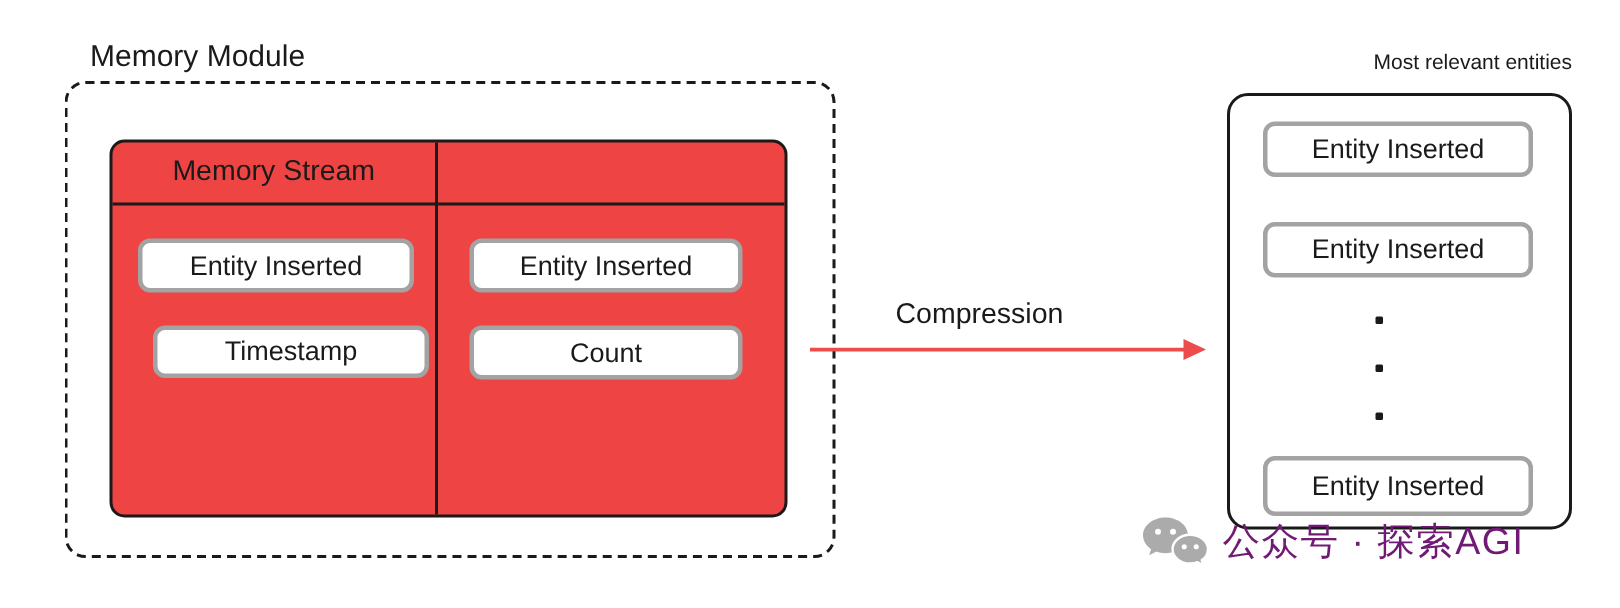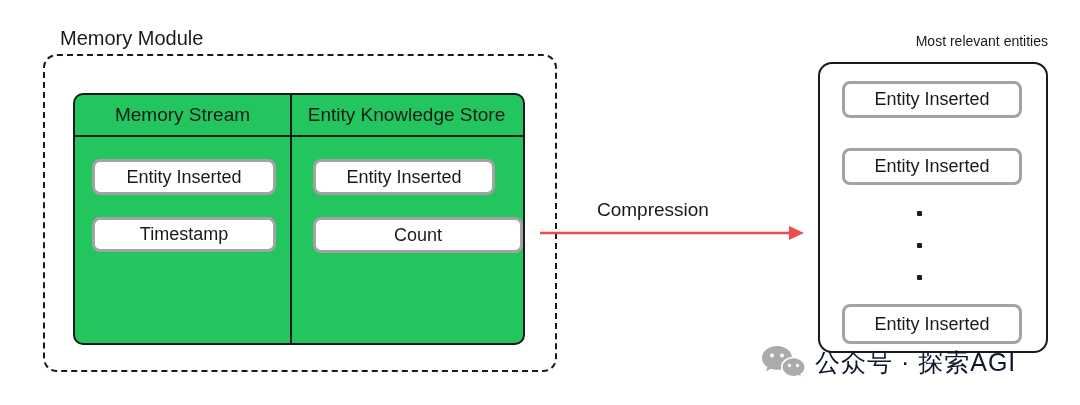--- a/index.html
+++ b/index.html
@@ -13,42 +13,42 @@
   .abs { position: absolute; }
 
   
   .module-title { left: 60px; top: 27px; font-size: 20px; }
   .dashed-box {
     left: 43px; top: 54px; width: 514px; height: 318px;
     border: 2px dashed #1a1a1a; border-radius: 14px;
   }
   .table {
     left: 73px; top: 93px; width: 452px; height: 252px;
-    border: 2px solid #1a1a1a; border-radius: 10px; background: #22c55e;
+    border: 2px solid #1a1a1a; border-radius: 10px; background: #ef4444;
   }
   .col-divider { left: 215px; top: 0; bottom: 0; width: 2px; background: #1a1a1a; }
   .header-row {
     left: 0; right: 0; top: 0; height: 42px;
     border-bottom: 2px solid #1a1a1a;
     display: flex;
   }
   .header-cell { display: flex; align-items: center; justify-content: center; font-size: 19px; }
   .header-cell.left  { width: 215px; }
   .header-cell.right { flex: 1; }
 
   .chip {
     position: absolute;
     border: 3px solid #a3a3a3; border-radius: 8px; background: #fff;
     display: flex; align-items: center; justify-content: center;
     font-size: 18px; white-space: nowrap;
   }
   .chip.l1 { left: 17px;  top: 64px;  width: 184px; height: 36px; }
-  .chip.l2 { left: 17px;  top: 122px; width: 184px; height: 35px; }
+  .chip.l2 { left: 27px;  top: 122px; width: 184px; height: 35px; }
   .chip.r1 { left: 238px; top: 64px;  width: 182px; height: 36px; }
-  .chip.r2 { left: 238px; top: 122px; width: 210px; height: 36px; }
+  .chip.r2 { left: 238px; top: 122px; width: 182px; height: 36px; }
   .chip.r3 { left: 236px; top: 176px; width: 186px; height: 36px; }
 
   
   .compression-label { left: 597px; top: 199px; width: 180px; text-align: left; font-size: 19px; }
   .arrow-svg { left: 535px; top: 219px; }
 
   
   .output-title { left: 806px; top: 33px; width: 242px; text-align: right; font-size: 14px; }
   .output-panel {
     left: 818px; top: 62px; width: 230px; height: 291px;
@@ -56,37 +56,36 @@
   }
   .chip.o1 { left: 22px; top: 17px;  width: 180px; height: 37px; }
   .chip.o2 { left: 22px; top: 84px;  width: 180px; height: 37px; }
   .chip.o3 { left: 22px; top: 240px; width: 180px; height: 40px; }
   .vdot { position: absolute; left: 97px; width: 5px; height: 5px; background: #1a1a1a; border-radius: 1px; }
   .vdot.d1 { top: 147px; } .vdot.d2 { top: 179px; } .vdot.d3 { top: 211px; }
 
   
   .watermark {
     left: 760px; top: 344px; height: 36px;
-    display: flex; align-items: center; gap: 9px;
-    color: #0f172a; z-index: 5;
+    display: flex; align-items: flex-start; gap: 9px;
+    color: #701a75; z-index: 5;
   }
   .watermark-text { font-size: 25px; letter-spacing: 1px; white-space: nowrap; }
 </style>
 </head>
 <body>
 
 <div class="abs module-title">Memory Module</div>
 
 <div class="abs dashed-box"></div>
 
 <div class="abs table">
   <div class="abs col-divider"></div>
   <div class="abs header-row">
     <div class="header-cell left">Memory Stream</div>
-    <div class="header-cell right">Entity Knowledge Store</div>
   </div>
   <div class="chip l1">Entity Inserted</div>
   <div class="chip l2">Timestamp</div>
   <div class="chip r1">Entity Inserted</div>
   <div class="chip r2">Count</div>
 </div>
 
 <div class="abs compression-label">Compression</div>
 <svg class="abs arrow-svg" width="275" height="28" viewBox="0 0 275 28">
   <line x1="5" y1="14" x2="256" y2="14" stroke-width="2.5" stroke="#ed4c4c"></line>

